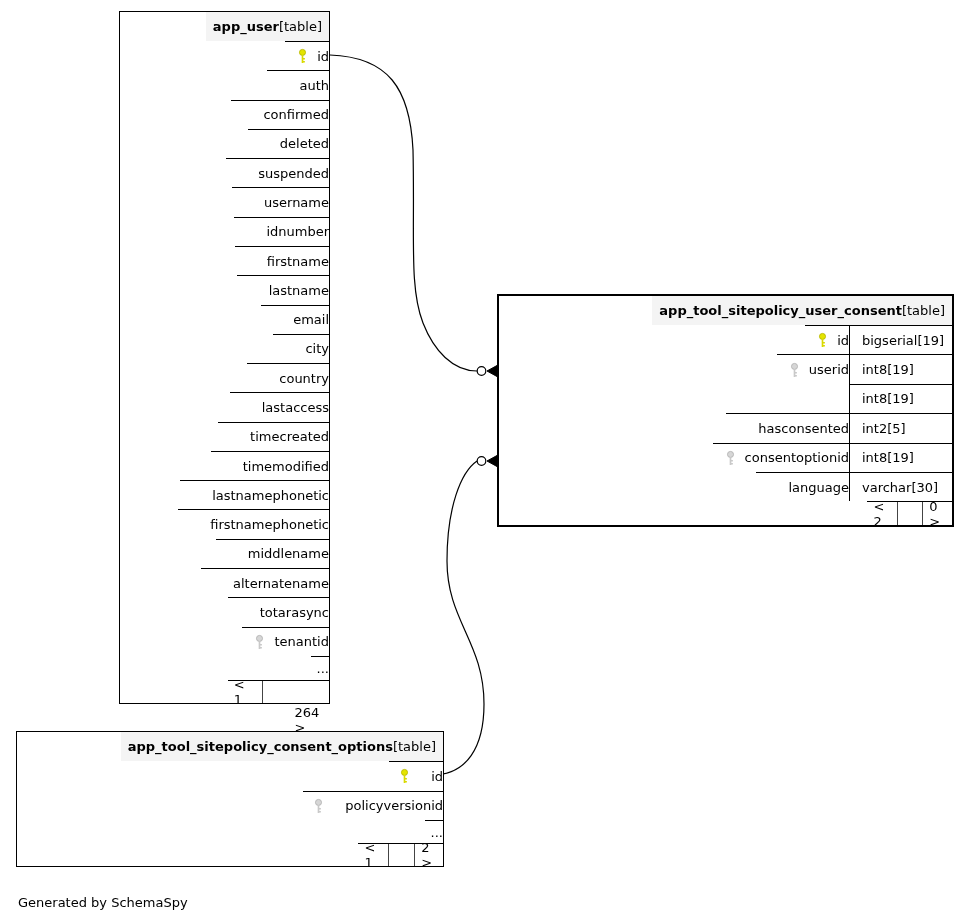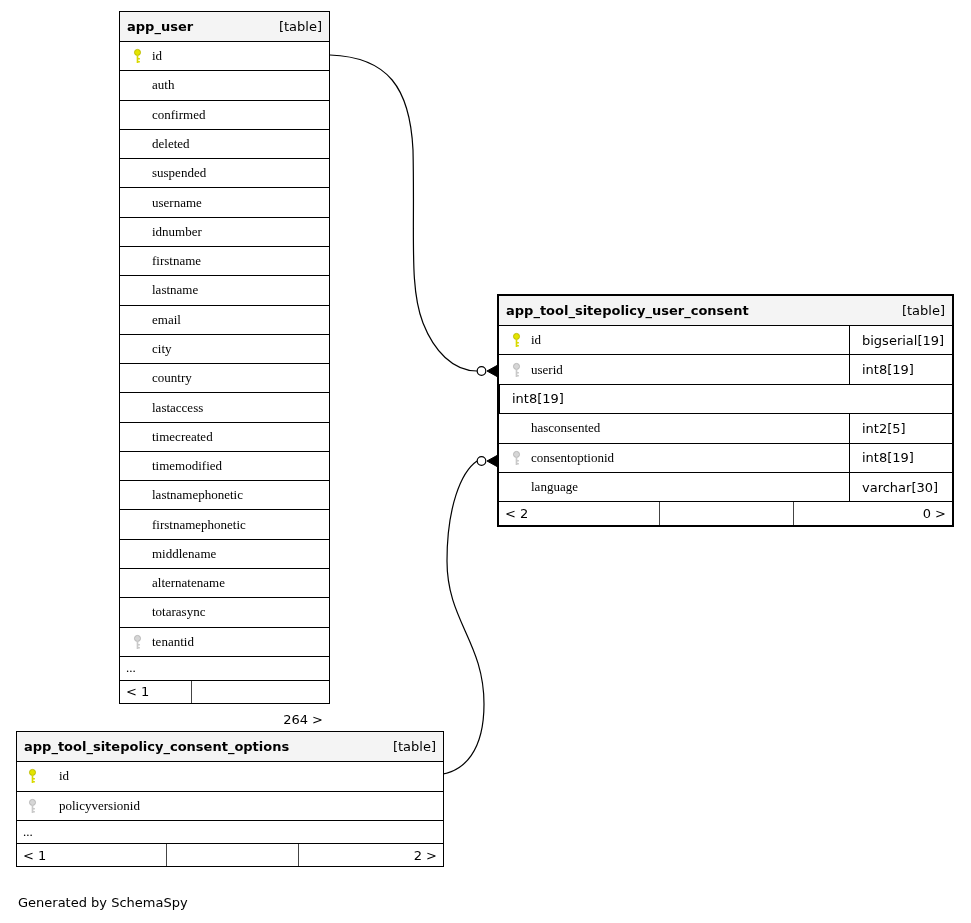--- a/index.html
+++ b/index.html
@@ -24,20 +24,21 @@
   .edges polygon { fill: #000; stroke: #000; }
   .edges circle { fill: #fff; stroke: #000; stroke-width: 1.2; }
 
   .db-table {
     position: absolute;
     background: #fff;
     border: 1px solid #000;
     box-sizing: border-box;
     display: flex;
     flex-direction: column;
+    align-items: flex-end;
   }
   .db-table.t1 { border-width: 2px; }
 
   .thead {
     display: flex;
     align-items: center;
     justify-content: space-between;
     background: #f4f4f4;
     height: 29px;
     padding: 0 7px;
@@ -56,21 +57,20 @@
   .t1 .trow { height: 29.4px; }
   .t2 .trow { height: 29.5px; }
   .trow.ellipsis-row { height: 24px !important; }
   .t2 .trow.ellipsis-row { height: 23px !important; }
 
   .rowmain {
     flex: 1;
     display: flex;
     align-items: center;
     min-width: 0;
-    font-family: Liberation Serif, serif;
   }
   .keyicon {
     width: 12px;
     margin-left: 12px;
     display: inline-flex;
     align-items: center;
     flex: 0 0 auto;
   }
   .t2 .keyicon { margin-left: 10px; }
   .cname { margin-left: 8px; white-space: nowrap; }

